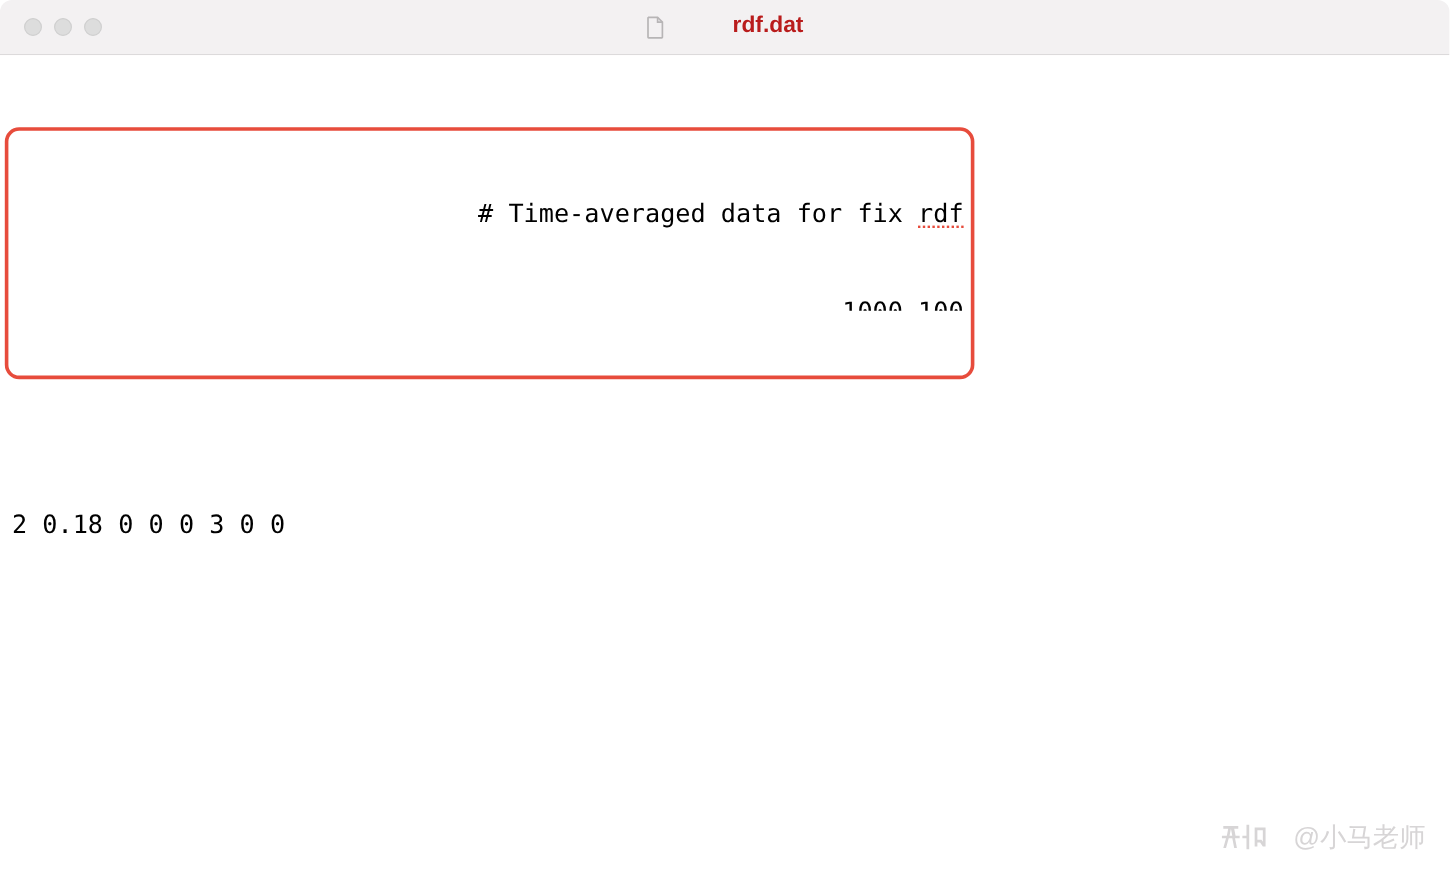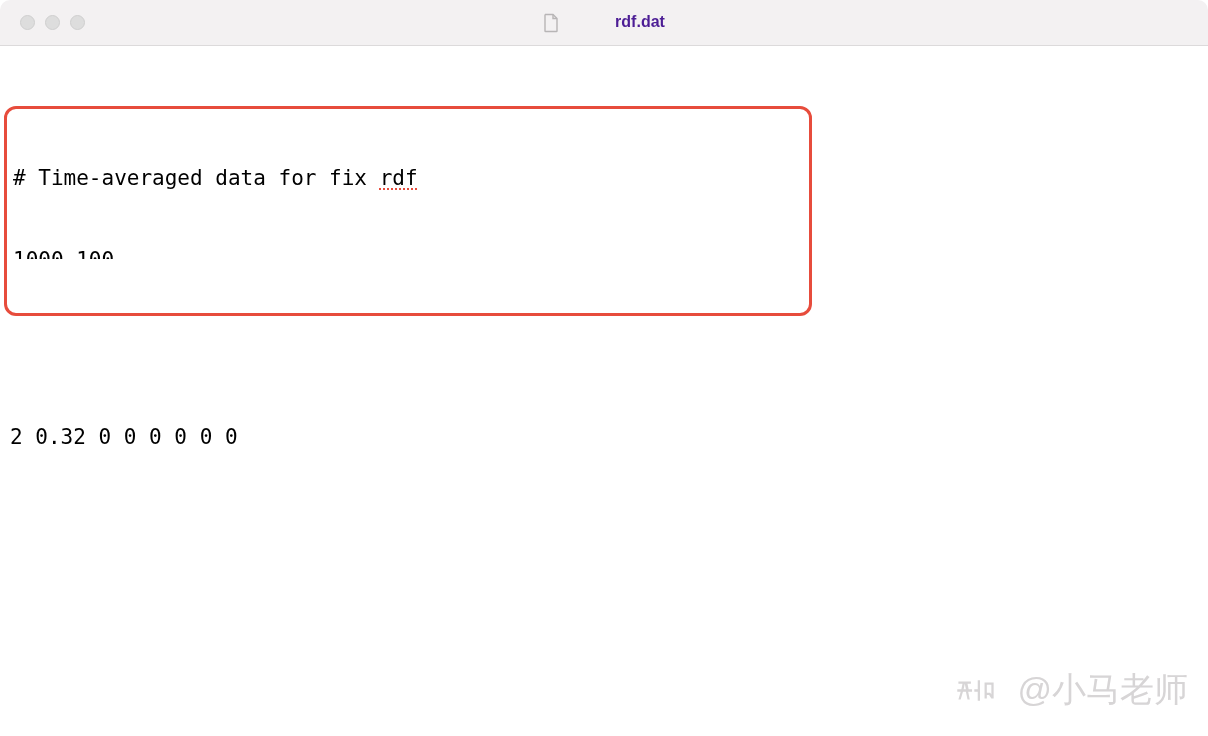--- a/index.html
+++ b/index.html
@@ -47,37 +47,38 @@
     gap: 8px;
     pointer-events: none;
   }
   .doc-icon {
     display: inline-flex;
     width: 16px;
     height: 20px;
     color: #b7b5b6;
   }
   .title-text {
-    color: #4c1d95;
-    font-size: 16px;
+    color: #b91c1c;
+    font-size: 19px;
     font-weight: 600;
     margin-left: 48px;
   }
   
   .content {
     padding: 6px 10px 10px 10px;
     white-space: pre;
   }
   .highlight-box {
     border: 3px solid #e74c3c;
     border-radius: 12px;
     padding: 2px 6px 0px 6px;
     margin-left: -6px;
     width: 808px;
     position: relative;
+    text-align: right;
   }
   .line { display: block; }
   .last-in-box {
     
     height: 12px;
     overflow: hidden;
   }
   .spell-underline {
     text-decoration: underline dotted #e74c3c;
     text-decoration-thickness: 2px;
@@ -89,21 +90,21 @@
   
   .watermark {
     position: absolute;
     right: 20px;
     bottom: 24px;
     display: flex;
     align-items: center;
     gap: 12px;
     color: #d7d5d6;
     font-family: -apple-system, BlinkMacSystemFont, "Helvetica Neue", Arial, sans-serif;
-    font-size: 34px;
+    font-size: 22px;
     font-weight: 500;
     pointer-events: none;
     user-select: none;
   }
   .zhihu-logo {
     display: inline-flex;
     color: #d7d5d6;
   }
 </style>
 </head>
@@ -125,21 +126,21 @@
     <span class="title-text">rdf.dat</span>
   </div>
 </div>
 
 <div class="content">
   <div class="highlight-box">
     <span class="line"><span># Time-averaged data for fix </span><span class="spell-underline">rdf</span></span>
     <span class="line last-in-box">1000 100</span>
   </div>
   <div class="rest">
-    <span class="line">2 0.32 0 0 0 0 0 0</span>
+    <span class="line">2 0.18 0 0 0 3 0 0</span>
     
     
     
     
     
     
     
     
     
     

